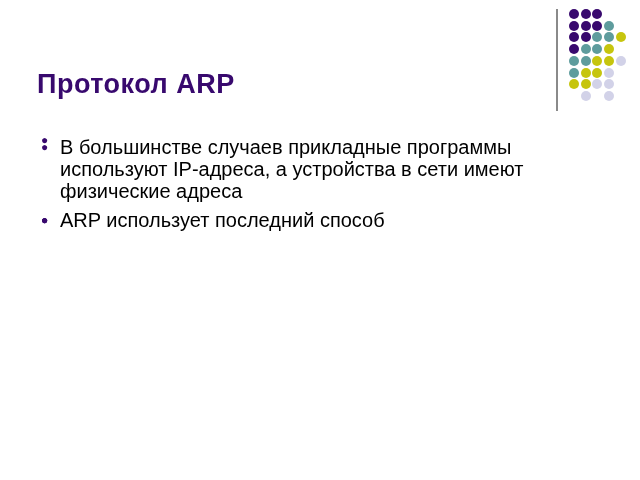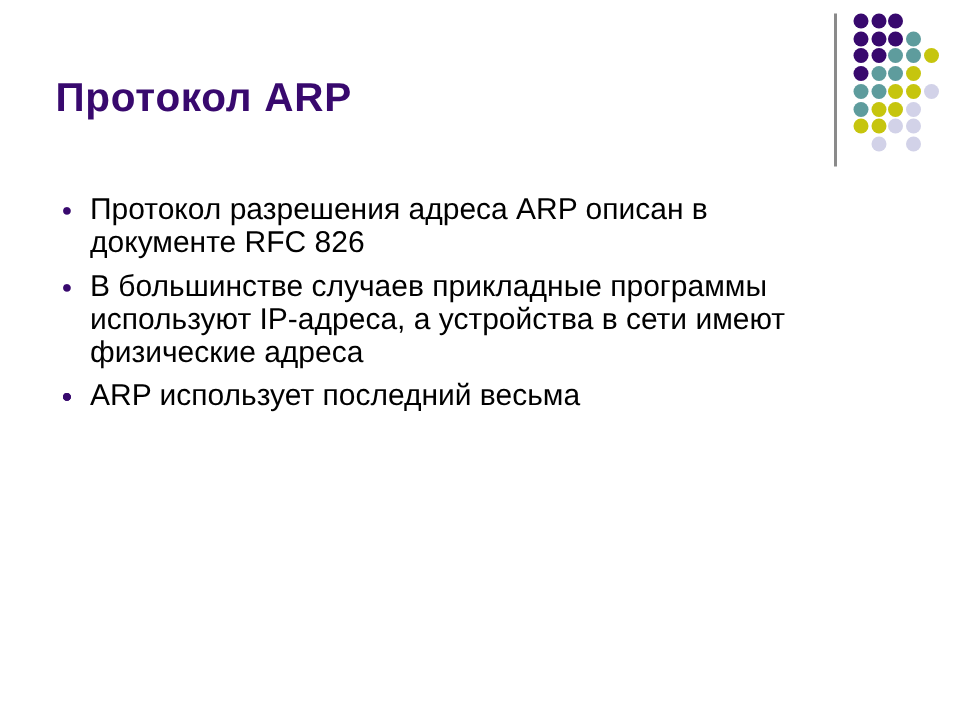--- a/index.html
+++ b/index.html
@@ -7,21 +7,21 @@
     position: relative;
     width: 640px;
     height: 480px;
     background: #ffffff;
     overflow: hidden;
     font-family: "Liberation Sans", sans-serif;
   }
   .title {
     position: absolute;
     left: 37px;
-    top: 49px;
+    top: 68px;
     margin: 0;
     font-size: 27px;
     line-height: 32px;
     font-weight: bold;
     letter-spacing: 0.5px;
     color: #38096E;
   }
   .deco-line {
     position: absolute;
     left: 556px;
@@ -108,34 +108,32 @@
       <div class="dot" style="left: 35.1px; top: 70.2px; width: 10px; height: 10px; background: rgb(210, 210, 232);"></div>
       <div class="dot" style="left: 11.7px; top: 81.9px; width: 10px; height: 10px; background: rgb(210, 210, 232);"></div>
       <div class="dot" style="left: 35.1px; top: 81.9px; width: 10px; height: 10px; background: rgb(210, 210, 232);"></div>
     </div>
 
   <h1 class="title">Протокол ARP</h1>
 
   <ul class="bullets">
     <li>
       <span class="marker">●</span>
-      <span class="btext">Протокол разрешения адреса ARP описан в
-документе RFC 826</span>
     </li>
     <li>
       <span class="marker">●</span>
       <span class="btext">В большинстве случаев прикладные программы
 используют IP-адреса, а устройства в сети имеют
 физические адреса</span>
     </li>
     <li>
       <span class="marker">●</span>
     </li>
     <li>
       <span class="marker">●</span>
     </li>
     <li>
       <span class="marker">●</span>
-      <span class="btext">ARP использует последний весьма</span>
+      <span class="btext">ARP использует последний способ</span>
     </li>
   </ul>
 
 </div>
 
 </body></html>

